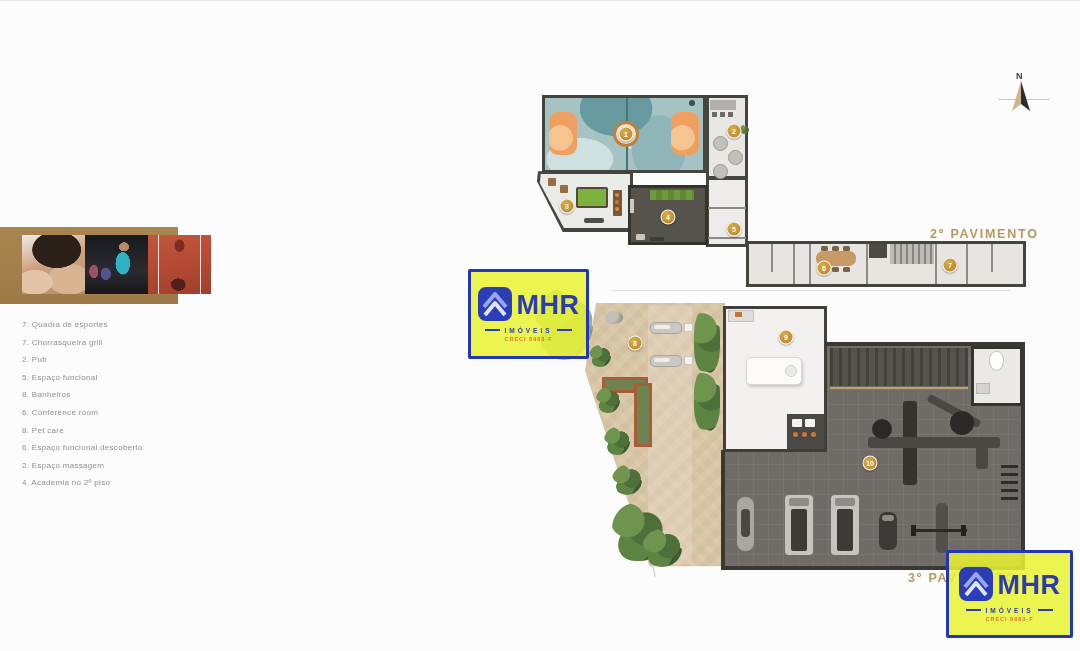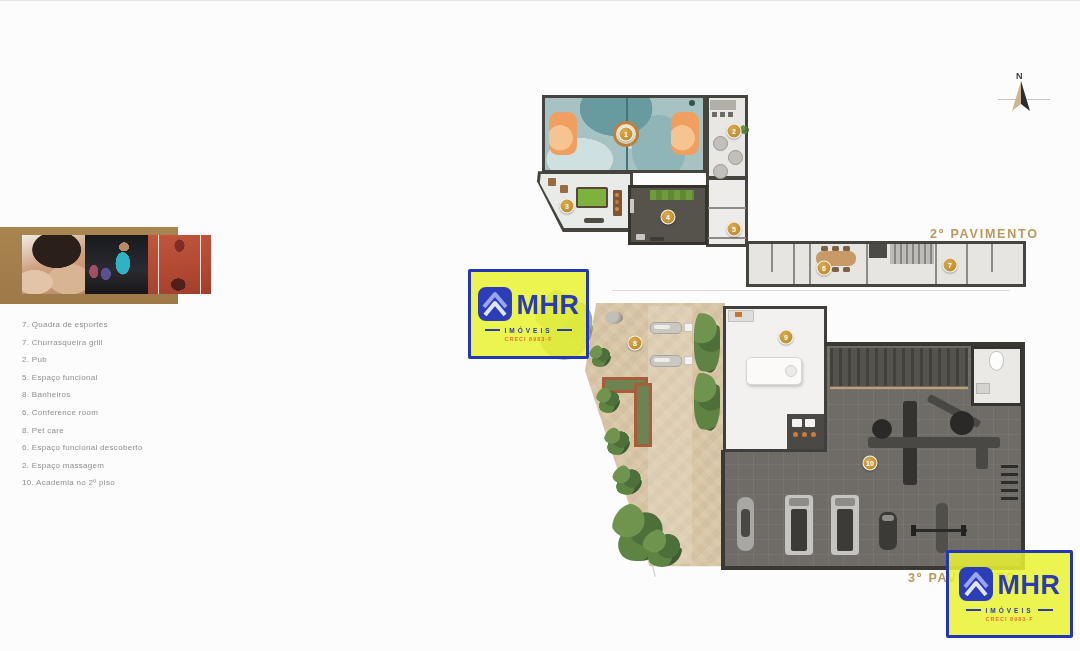--- a/index.html
+++ b/index.html
@@ -146,21 +146,21 @@
   <ul class="abs amenity-list">
     <li>7. Quadra de esportes</li>
     <li>7. Churrasqueira grill</li>
     <li>2. Pub</li>
     <li>5. Espaço funcional</li>
     <li>8. Banheiros</li>
     <li>6. Conference room</li>
     <li>8. Pet care</li>
     <li>6. Espaço funcional descoberto</li>
     <li>2. Espaço massagem</li>
-    <li>10. Academia no 2º piso</li>
+    <li>4. Academia no 2º piso</li>
   </ul>
 
   <div class="abs compass-line"></div>
   <div class="abs compass-n">N</div>
   <div class="abs compass-arrow">
     <svg width="26" height="36" viewBox="0 0 26 36">
       <polygon points="13,2 4,32 13,25" fill="#cdb493"></polygon>
       <polygon points="13,2 22,32 13,25" fill="#2e2d2b"></polygon>
     </svg>
   </div>

